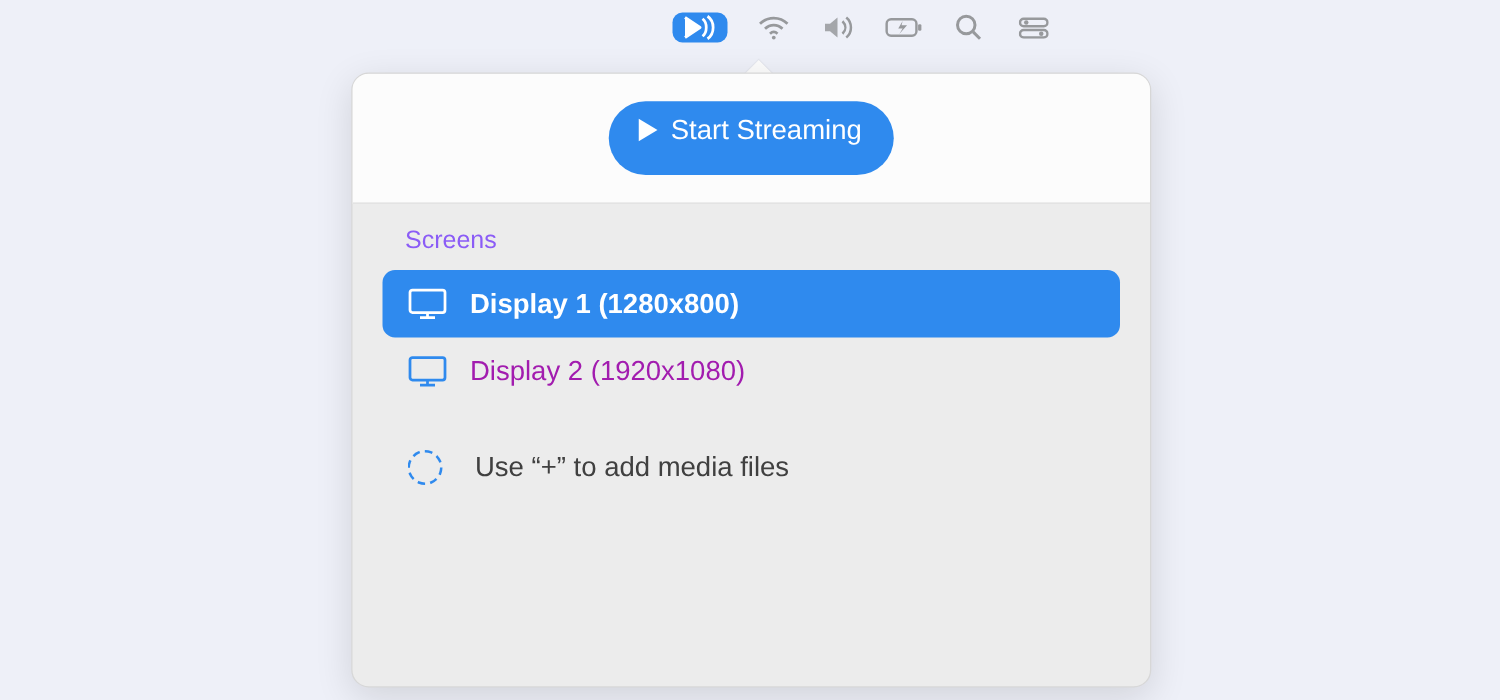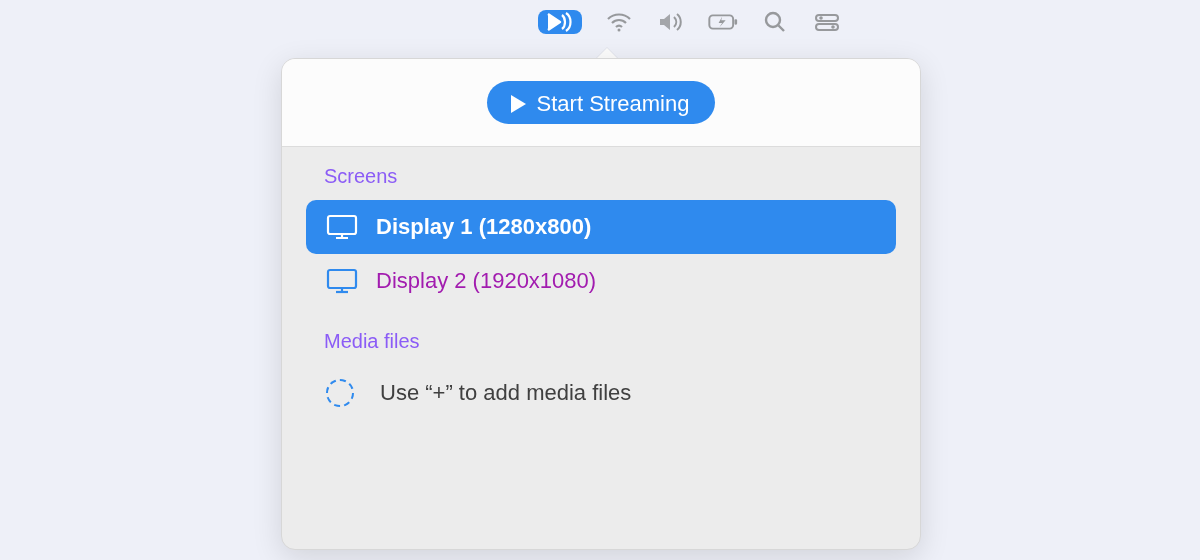--- a/index.html
+++ b/index.html
@@ -62,21 +62,21 @@
       justify-content: center;
       align-items: center;
       border-bottom: 1px solid #dcdcdc;
     }
     .start-btn {
       background: #2f8aee;
       color: #fff;
       font-size: 22px;
       font-weight: 500;
       border: none;
-      padding: 10px 26px 7px 22px;
+      padding: 10px 26px 23px 22px;
       border-radius: 999px;
       display: inline-flex;
       align-items: center;
       gap: 10px;
       cursor: pointer;
     }
     .section {
       padding: 18px 24px 12px;
     }
     .section-label {
@@ -206,19 +206,18 @@
           <rect x="2" y="2" width="28" height="18" rx="2"></rect>
           <line x1="10" y1="24" x2="22" y2="24"></line>
           <line x1="16" y1="20" x2="16" y2="24"></line>
         </svg>
       </span>
       <span>Display 2 (1920x1080)</span>
     </div>
   </div>
 
   <div class="media-section">
-    <div class="section-label">Media files</div>
     <div class="placeholder-row">
       <span class="dashed-circle"></span>
       <span>Use “+” to add media files</span>
     </div>
   </div>
 </div>
 
 </body></html>

